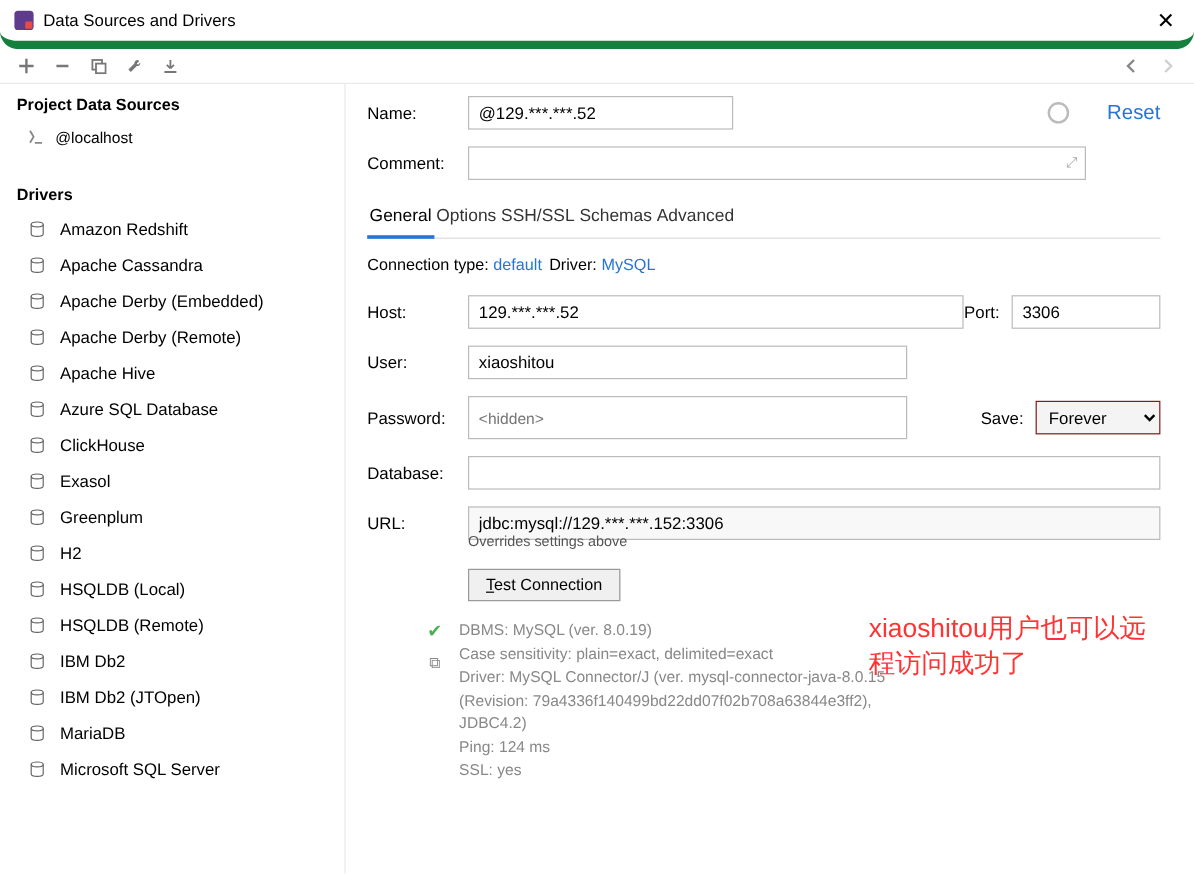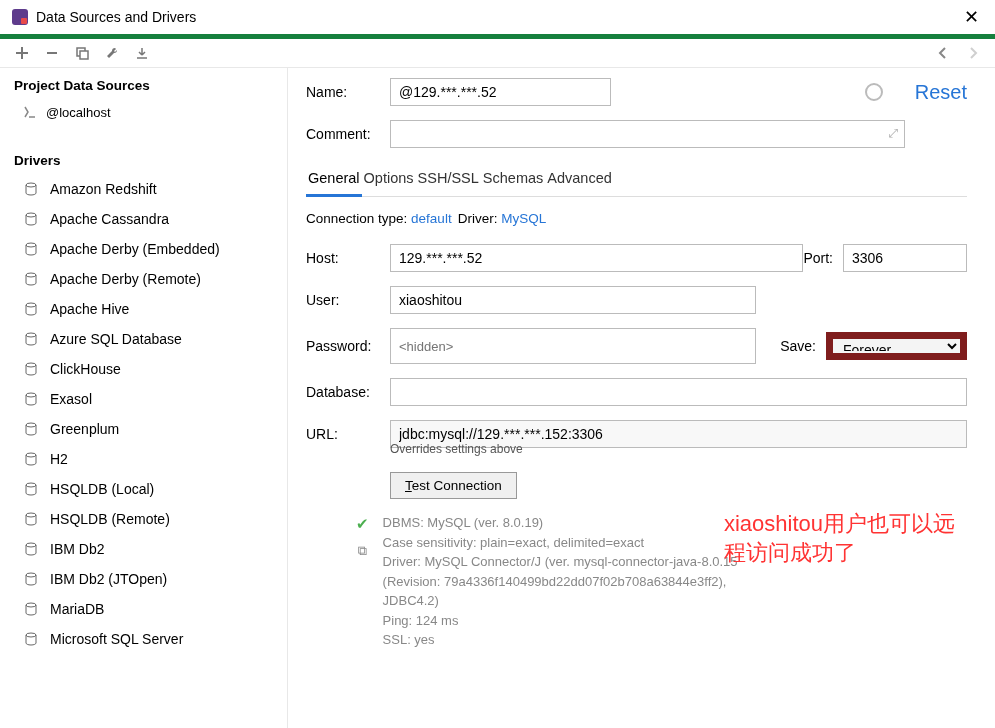--- a/index.html
+++ b/index.html
@@ -1,17 +1,17 @@
 <!DOCTYPE html>
 <html><head>
 <meta charset="utf-8">
 <style>
 * { box-sizing: border-box; margin: 0; padding: 0; font-family: -apple-system, "Segoe UI", Arial, sans-serif; }
 body { width: 995px; height: 728px; background: #fff; font-size: 13px; color: #000; overflow: hidden; position: relative; }
-.titlebar { display: flex; align-items: center; padding: 6px 12px; border-bottom: 5px solid #15803d; }
+.titlebar { display: flex; align-items: center; padding: 6px 12px; border-bottom: 7px solid #15803d; border-radius: 15px; }
 .titlebar .app-icon { width: 16px; height: 16px; background: #5e3b8c; border-radius: 3px; margin-right: 8px; position: relative; }
 .titlebar .app-icon::after { content: ""; position: absolute; bottom: 1px; right: 1px; width: 6px; height: 6px; background: #e84a4a; border-radius: 1px; }
 .titlebar .title { font-size: 14px; }
 .titlebar .close { margin-left: auto; font-size: 18px; cursor: pointer; padding: 0 4px; }
 .toolbar { display: flex; align-items: center; padding: 6px 14px; gap: 14px; border-bottom: 1px solid #e8e8e8; }
 .toolbar .spacer { flex: 1; }
 .tb-icon { width: 16px; height: 16px; display: inline-flex; align-items: center; justify-content: center; color: #6e6e6e; cursor: pointer; }
 .main { display: flex; height: calc(728px - 60px); }
 .sidebar { width: 288px; border-right: 1px solid #e8e8e8; overflow-y: auto; }
 .section-header { font-weight: bold; font-size: 13.5px; padding: 10px 14px 6px; }
@@ -21,32 +21,32 @@
 .drivers-section { margin-top: 18px; }
 .driver-item { display: flex; align-items: center; padding: 6px 14px 6px 22px; gap: 10px; cursor: pointer; font-size: 14px; }
 .drv-icon { width: 18px; height: 18px; display: inline-flex; align-items: center; justify-content: center; color: #555; }
 .content { flex: 1; padding: 10px 28px 10px 18px; overflow-y: auto; }
 .form-row { display: flex; align-items: center; margin-bottom: 14px; }
 .form-label { width: 84px; font-size: 14px; }
 .form-input { flex: 1; height: 28px; border: 1px solid #bbb; padding: 2px 8px; font-size: 14px; background: #fff; }
 .form-input.with-circle { padding-right: 30px; }
 .circle-indicator { position: relative; }
 .circle-indicator::after { content: ""; position: absolute; right: 8px; top: 50%; transform: translateY(-50%); width: 14px; height: 14px; border: 2px solid #bbb; border-radius: 50%; }
-.reset-link { color: #2675d6; margin-left: 24px; font-size: 20px; cursor: pointer; }
+.reset-link { color: #2675d6; margin-left: 24px; font-size: 17px; cursor: pointer; }
 .comment-box { flex: 1; height: 28px; border: 1px solid #bbb; position: relative; }
 .expand-icon { position: absolute; right: 6px; top: 5px; color: #aaa; font-size: 12px; }
 .tabs { display: flex; border-bottom: 1px solid #ddd; margin-bottom: 14px; margin-top: 8px; }
 .tab { padding: 8px 2px; font-size: 14.5px; cursor: pointer; color: #333; }
 .tab.active { border-bottom: 3px solid #2675d6; color: #000; margin-bottom: -1px; }
 .conn-row { display: flex; gap: 6px; font-size: 13.5px; margin-bottom: 18px; }
 .conn-link { color: #2675d6; cursor: pointer; }
 .host-row { display: flex; align-items: center; margin-bottom: 14px; }
 .port-section { display: flex; align-items: center; gap: 10px; }
 .port-input { width: 124px; height: 28px; border: 1px solid #bbb; padding: 2px 8px; font-size: 14px; }
-.save-select { width: 141px; height: 28px; border: 7px solid #7f1d1d; padding: 2px 6px; font-size: 14px; background: #f4f4f4; }
+.save-select { width: 104px; height: 28px; border: 1px solid #7f1d1d; padding: 2px 6px; font-size: 14px; background: #f4f4f4; }
 .pwd-input { flex: 1; height: 36px; border: 1px solid #bbb; padding: 2px 8px; font-size: 13px; color: #999; }
 .url-input { flex: 1; height: 28px; border: 1px solid #bbb; padding: 2px 8px; font-size: 14px; background: #f8f8f8; }
 .override-note { font-size: 12px; color: #555; margin-left: 84px; margin-top: -10px; margin-bottom: 16px; }
 .test-btn { margin-left: 84px; padding: 5px 14px; border: 1px solid #999; background: #f0f0f0; font-size: 13.5px; cursor: pointer; }
 .test-btn u { text-decoration: underline; }
 .result-block { display: flex; margin-top: 14px; margin-left: 50px; gap: 14px; }
 .result-icons { display: flex; flex-direction: column; gap: 10px; align-items: center; padding-top: 2px; }
 .check-icon { color: #4caf50; font-size: 15px; }
 .result-text { font-size: 13px; color: #888; line-height: 1.5; max-width: 360px; }
 .annotation { position: absolute; right: 40px; top: 510px; color: #ff3333; font-size: 22px; font-weight: 500; line-height: 1.3; pointer-events: none; }

